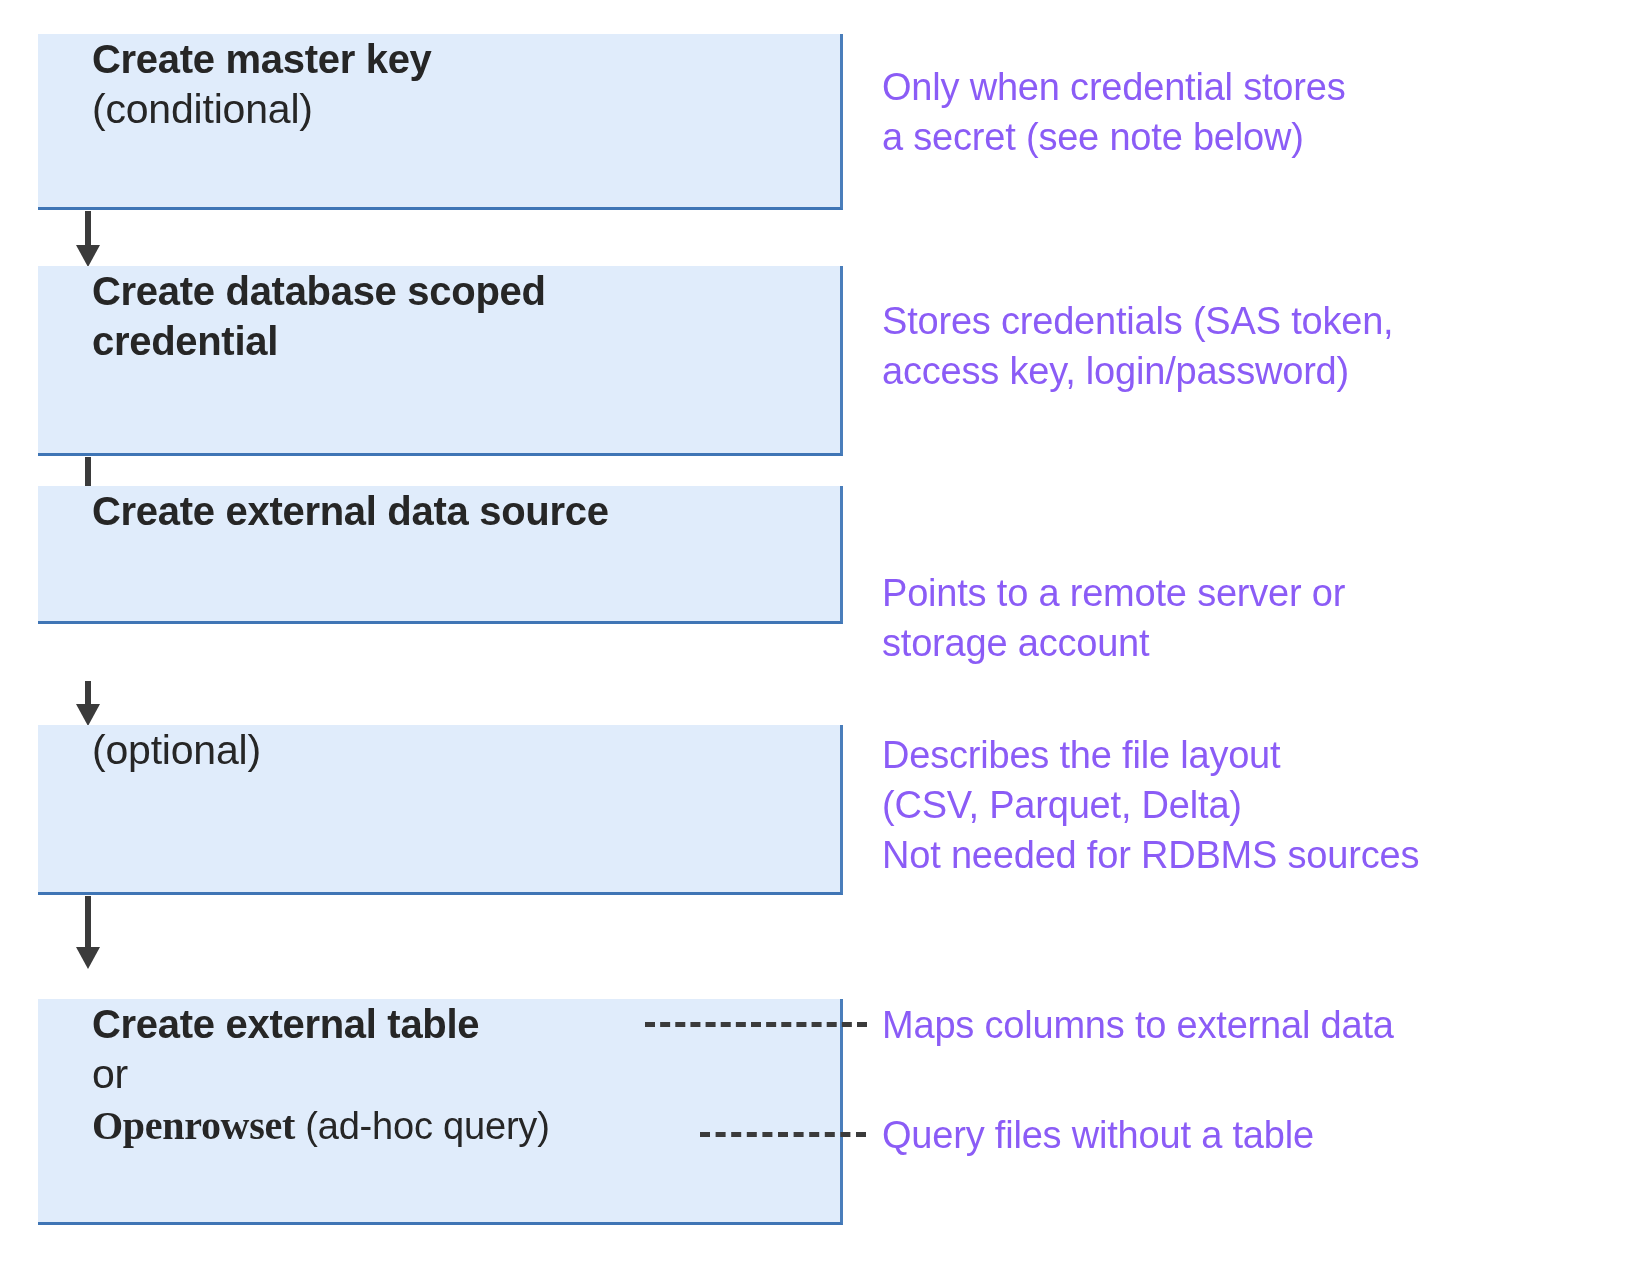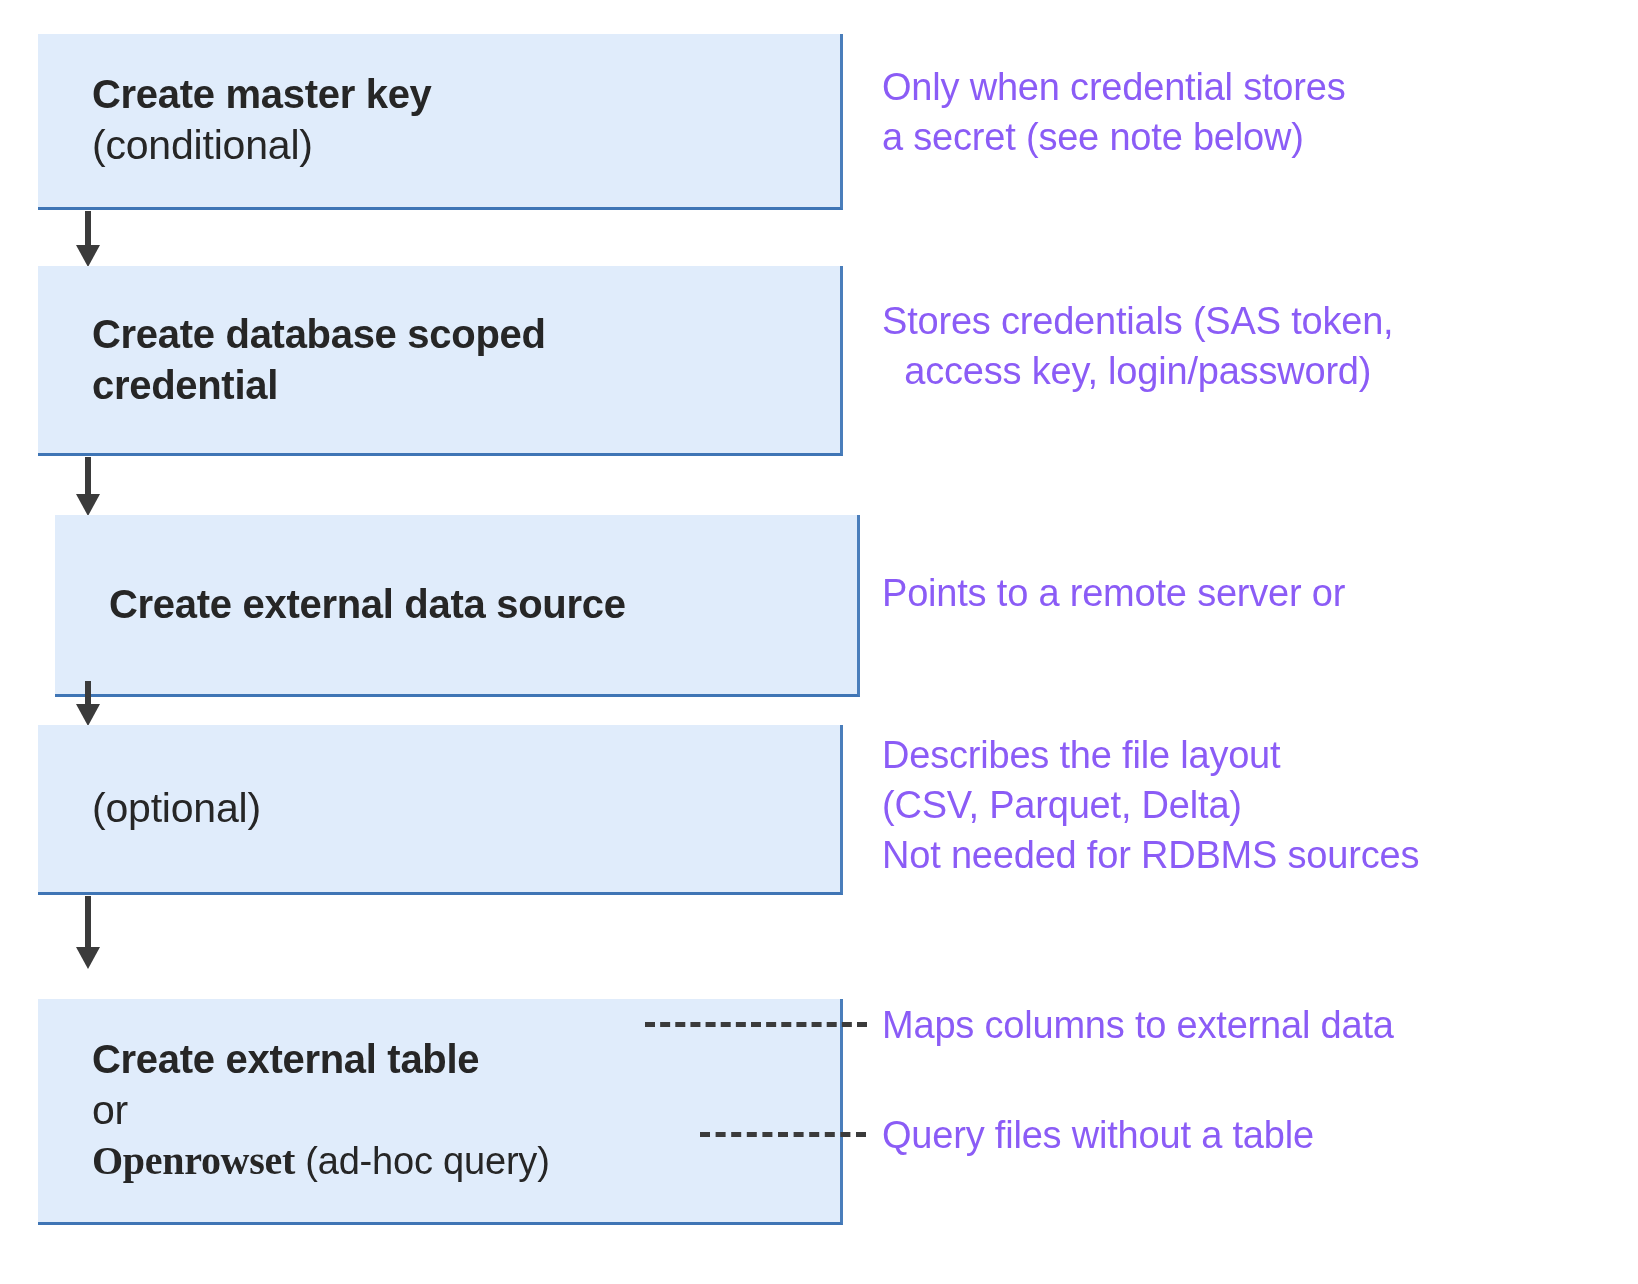--- a/index.html
+++ b/index.html
@@ -25,21 +25,20 @@
   .flow-box {
     position: absolute;
     left: 38px;
     width: 805px;
     background: #e0ecfb;
     border-right: 3px solid #4a7ebb;
     border-bottom: 3px solid #3f75b5;
     box-sizing: border-box;
     display: flex;
     flex-direction: column;
-    justify-content: center;
   }
   .flow-box .box-line {
     padding-left: 54px;
     line-height: 1.26;
     white-space: nowrap;
   }
   .flow-box .strong {
     font-weight: bold;
     font-size: 40px;
     letter-spacing: -0.3px;
@@ -55,21 +54,21 @@
   }
   .flow-box .mixed b {
     font-size: 40px;
     letter-spacing: -0.3px;
     font-family: Liberation Serif, serif;
   }
 
   
   #box-master-key      { top: 34px;   height: 176px; }
   #box-scoped-cred     { top: 266px;  height: 190px; }
-  #box-data-source     { top: 515px;  height: 182px; margin-left: 17px; }
+  #box-data-source     { top: 486px;  height: 138px; }
   #box-file-format     { top: 725px;  height: 170px; }
   #box-external-table  { top: 968px;  height: 226px; margin-top: 31px; }
 
   
   .connector {
     position: absolute;
     left: 76px;
     width: 24px;
   }
   .connector .shaft {
@@ -102,21 +101,21 @@
   .note {
     position: absolute;
     left: 882px;
     font-size: 38px;
     line-height: 1.32;
     letter-spacing: -0.2px;
     color: #8b5cf6;
     white-space: nowrap;
   }
   #note-master-key     { top: 62px;  }
-  #note-scoped-cred    { top: 296px; text-align: center; }
+  #note-scoped-cred    { top: 296px; }
   #note-data-source    { top: 520px; margin-top: 48px; }
   #note-file-format    { top: 730px; }
   #note-ext-table      { top: 1000px; }
   #note-openrowset     { top: 1110px; }
 
   
   .leader {
     position: absolute;
     height: 0;
     border-top: 5px dashed #3b3b3b;
@@ -155,20 +154,21 @@
   <div class="connector" id="arrow-2">
     <div class="shaft"></div>
     <div class="head"></div>
   </div>
 
   <div class="flow-box" id="box-data-source">
     <div class="box-line strong">Create external data source</div>
   </div>
   <div class="note" id="note-data-source">
     <div>Points to a remote server or</div>
+    <div>storage account</div>
   </div>
 
   <div class="connector" id="arrow-3">
     <div class="shaft"></div>
     <div class="head"></div>
   </div>
 
   <div class="flow-box" id="box-file-format">
     <div class="box-line light">(optional)</div>
   </div>

